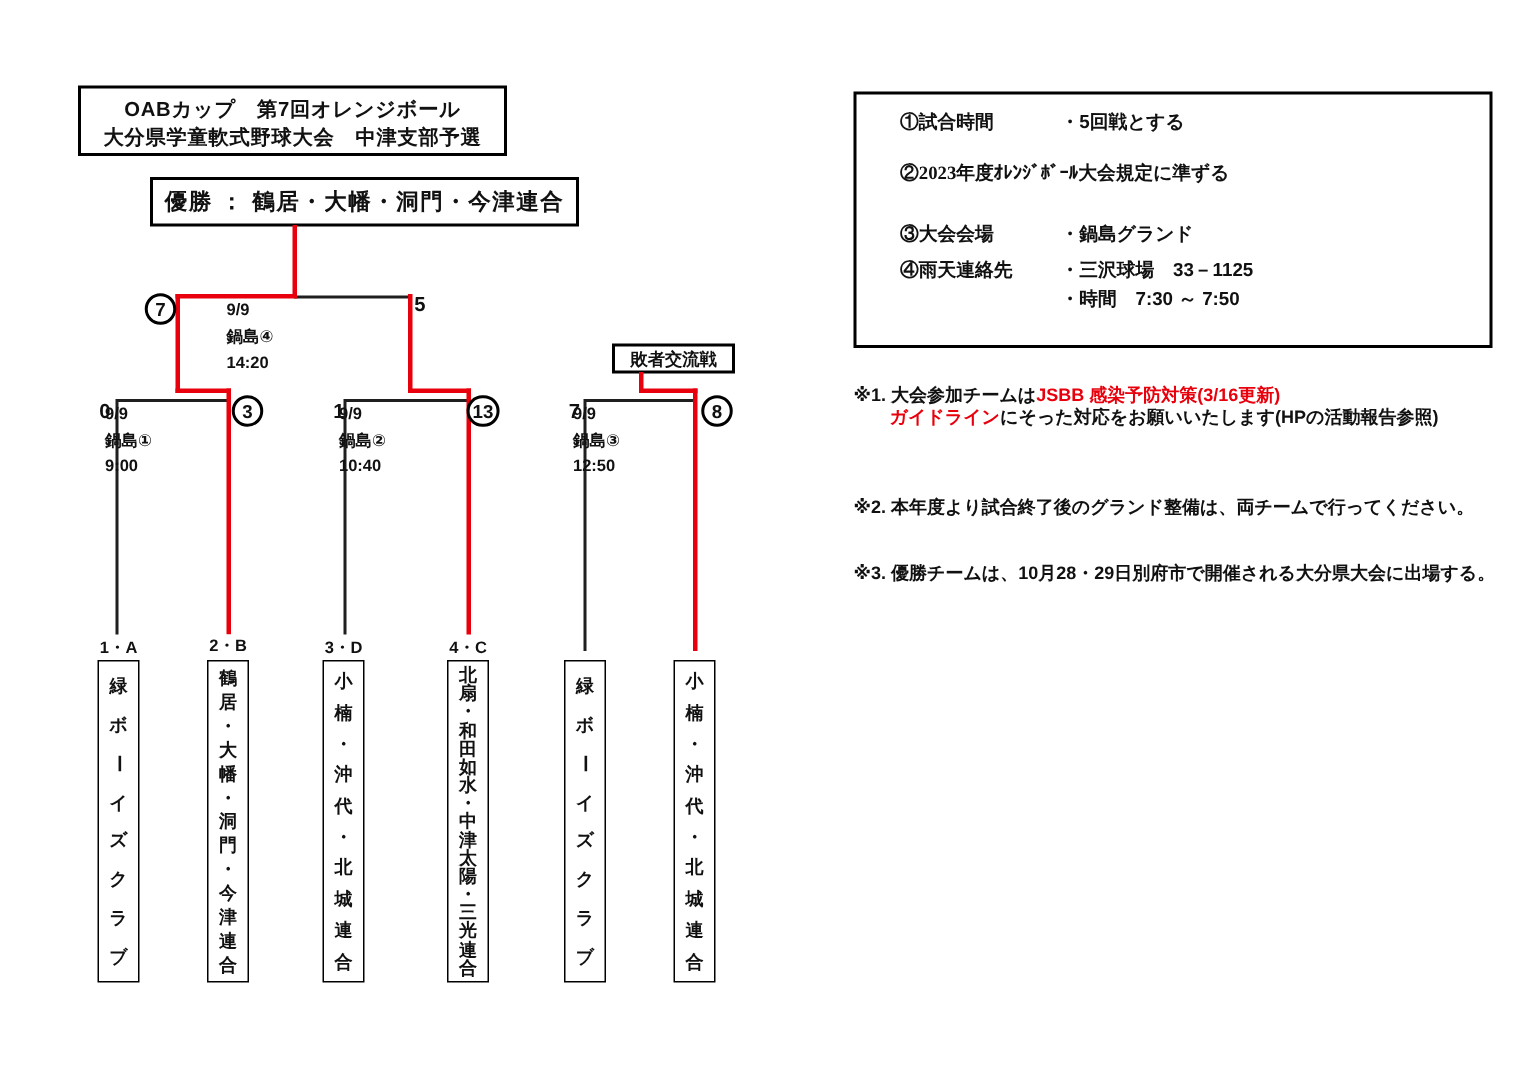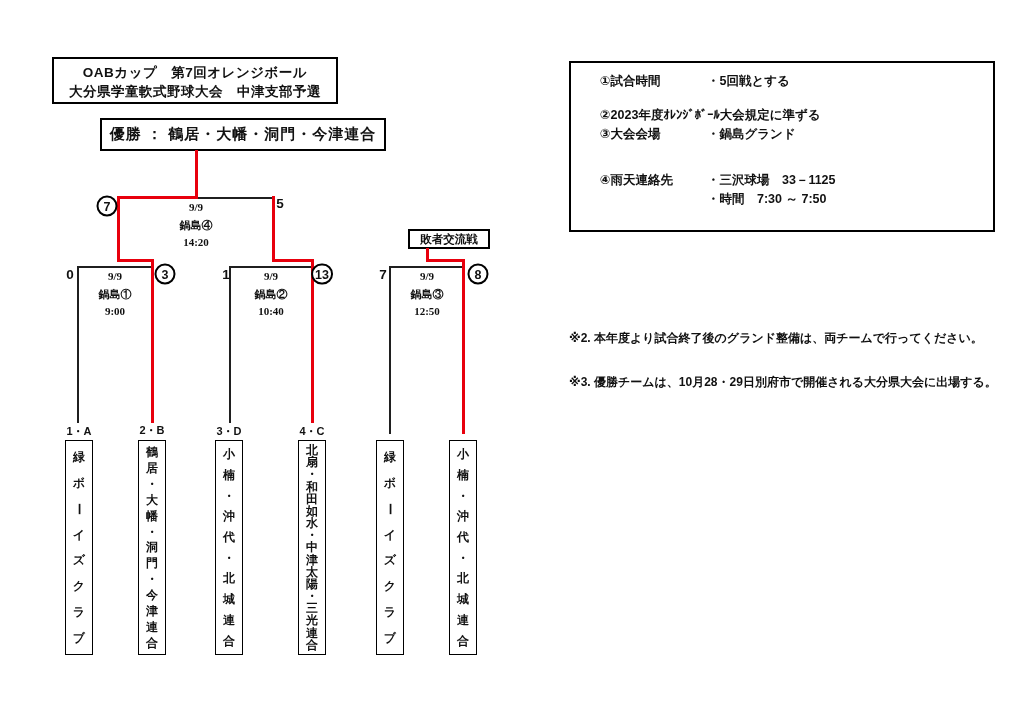--- a/index.html
+++ b/index.html
@@ -21,34 +21,34 @@
   .ln-b{background:#1f1f1f;}
   .ln-r{background:#e8000d;}
 
   
   .score{position:absolute;transform:translate(-50%,-50%);font-size:13.5px;}
   .circled{min-width:21px;height:21px;border:2px solid #000;border-radius:12px;
            display:flex;align-items:center;justify-content:center;box-sizing:border-box;
            padding:0 2px;font-size:12.5px;background:#fff;}
 
   
-  .match-info{position:absolute;width:90px;transform:translateX(-50%);text-align:center;
-              font-size:11px;line-height:17.5px;font-family:Liberation Serif, serif;}
+  .match-info{position:absolute;width:90px;transform:translateX(-50%);text-align:left;
+              font-size:11px;line-height:17.5px;}
 
   
   .seed{position:absolute;transform:translateX(-50%);font-size:11px;background:#fff;}
   .team-box{position:absolute;top:440px;width:28px;height:215px;border:1.5px solid #000;
             box-sizing:border-box;display:flex;flex-direction:column;align-items:center;
             justify-content:space-around;font-size:12px;padding:3px 0;background:#fff;}
   .team-box span{display:block;line-height:1;}
   .team-box .rot{transform:rotate(90deg);}
 
   
   .rule-row{position:absolute;left:29px;white-space:nowrap;}
-  .rule-label{display:inline-block;min-width:107px;}
+  .rule-label{display:inline-block;min-width:107px;font-family:Liberation Serif, serif;}
   .rule-value{display:inline-block;}
 
   
   .note{position:absolute;left:569px;width:450px;font-size:12px;line-height:15px;
         white-space:pre-wrap;}
   .red-text{color:#e8000d;}
 </style>
 </head>
 <body>
 
@@ -201,27 +201,28 @@
       <span>合</span>
     </div>
 
   <div id="rules-box" class="box">
     <div class="rule-row" style="top:10px">
       <span class="rule-label">①試合時間</span><span class="rule-value">・5回戦とする</span>
     </div>
     <div class="rule-row" style="top:44px">
       <span class="rule-label">②2023年度ｵﾚﾝｼﾞﾎﾞｰﾙ大会規定に準ずる</span><span class="rule-value"></span>
     </div>
-    <div class="rule-row" style="top:63px">
+    <div class="rule-row" style="top:85px">
       <span class="rule-label">③大会会場</span><span class="rule-value">・鍋島グランド</span>
     </div>
     <div class="rule-row" style="top:109px">
       <span class="rule-label">④雨天連絡先</span><span class="rule-value">・三沢球場　33－1125</span>
     </div>
     <div class="rule-row" style="top:128px">
       <span class="rule-label"></span><span class="rule-value">・時間　7:30 ～ 7:50</span>
     </div>
   </div>
 
+  <div class="note" style="top:256px"><span>※1. 大会参加チームは</span><span class="red-text">JSBB 感染予防対策(3/16更新)</span><br><span>　　</span><span class="red-text">ガイドライン</span><span>にそった対応をお願いいたします(HPの活動報告参照)</span></div>
   <div class="note" style="top:331px"><span>※2. 本年度より試合終了後のグランド整備は、両チームで行ってください。</span></div>
   <div class="note" style="top:375px"><span>※3. 優勝チームは、10月28・29日別府市で開催される大分県大会に出場する。</span></div>
 
 </div>
 
 </body></html>

